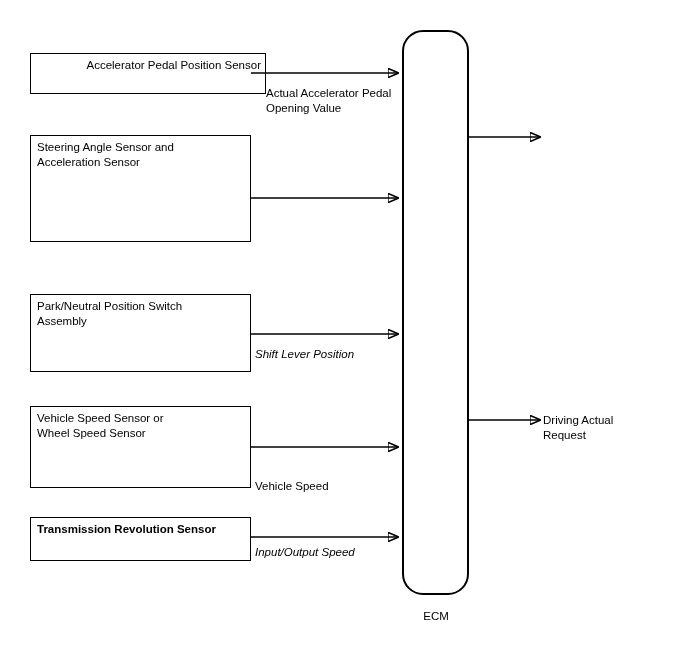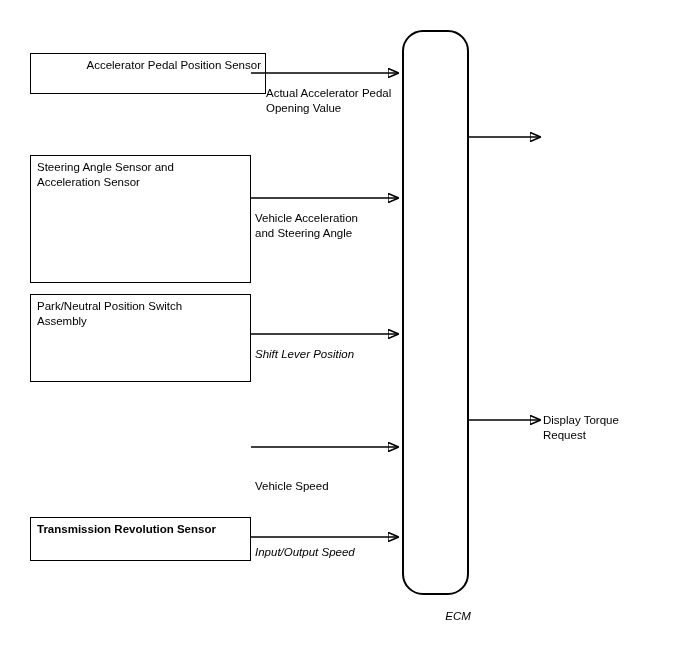--- a/index.html
+++ b/index.html
@@ -66,41 +66,45 @@
 </style>
 </head>
 <body>
 
 <div id="canvas">
 
   <div class="sensor-box" style="left:30px; top:53px; width:236px; height:41px;text-align:right;">
     <div class="box-label">Accelerator Pedal Position Sensor</div>
   </div>
 
-  <div class="sensor-box" style="left:30px; top:135px; width:221px; height:128px;margin-top:20px;">
+  <div class="sensor-box" style="left:30px; top:135px; width:221px; height:107px;">
     <div class="box-label">Steering Angle Sensor and
 Acceleration Sensor</div>
   </div>
 
-  <div class="sensor-box" style="left:30px; top:294px; width:221px; height:88px;">
+  <div class="sensor-box" style="left:30px; top:294px; width:221px; height:78px;">
     <div class="box-label">Park/Neutral Position Switch
 Assembly</div>
   </div>
 
+  <div class="sensor-box" style="left:30px; top:406px; width:221px; height:82px;">
+    <div class="box-label">Vehicle Speed Sensor or
+Wheel Speed Sensor</div>
+  </div>
 
   <div class="sensor-box" style="left:30px; top:517px; width:221px; height:44px;font-weight:bold;">
     <div class="box-label">Transmission Revolution Sensor</div>
   </div>
 
   <svg class="ecm-shape" style="position:absolute; left:396px; top:25px; width:82px; height:584px;" viewBox="0 0 82 584">
     <path d="M 7,26 A 20,20 0 0 1 27,6 L 52,6 A 20,20 0 0 1 72,26
              L 72,549 A 20,20 0 0 1 52,569 L 27,569 A 20,20 0 0 1 7,549 Z"></path>
   </svg>
 
-  <div class="ecm-caption" style="left:420px; top:609px; width:76px;font-style:italic;">ECM</div>
+  <div class="ecm-caption" style="left:398px; top:609px; width:76px;">ECM</div>
 
   <svg class="wires" viewBox="0 0 688 658">
     <defs>
       <marker id="arrow" viewBox="0 0 10 10" refX="9.4" refY="5" markerWidth="7.2" markerHeight="7.2" orient="auto-start-reverse">
         <path d="M 0 0.7 L 10 5 L 0 9.3 z" fill="#000000" stroke="none"></path>
       </marker>
     </defs>
 
     <line x1="251" y1="73" x2="398" y2="73" marker-end="url(#arrow)"></line>
 
@@ -113,26 +117,24 @@
     <line x1="251" y1="537" x2="398" y2="537" marker-end="url(#arrow)"></line>
 
     <line x1="468" y1="137" x2="540" y2="137" marker-end="url(#arrow)"></line>
 
     <line x1="468" y1="420" x2="540" y2="420" marker-end="url(#arrow)"></line>
   </svg>
 
   <div class="edge-label" style="left:255px; top:86px; width:160px;margin-left:11px;">Actual Accelerator Pedal
 Opening Value</div>
 
-  <div class="edge-label" style="left:255px; top:211px; width:160px;">Vehicle Acceleration
-and Steering Angle</div>
 
   <div class="edge-label" style="left:255px; top:347px; width:160px;font-style:italic;">Shift Lever Position</div>
 
   <div class="edge-label" style="left:255px; top:479px; width:160px;">Vehicle Speed</div>
 
   <div class="edge-label" style="left:255px; top:545px; width:160px;font-style:italic;">Input/Output Speed</div>
 
 
-  <div class="edge-label" style="left:543px; top:413px; width:140px;">Display Torque
+  <div class="edge-label" style="left:543px; top:413px; width:140px;">Driving Actual
 Request</div>
 
 </div>
 
 </body></html>

